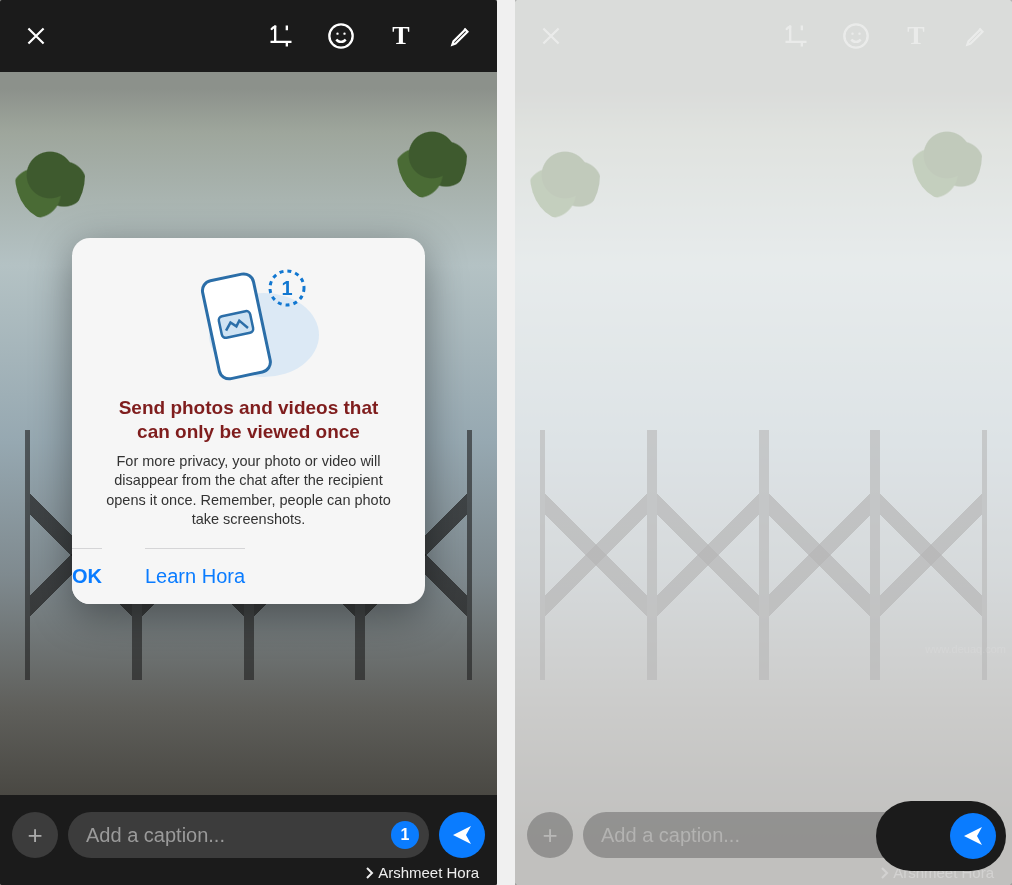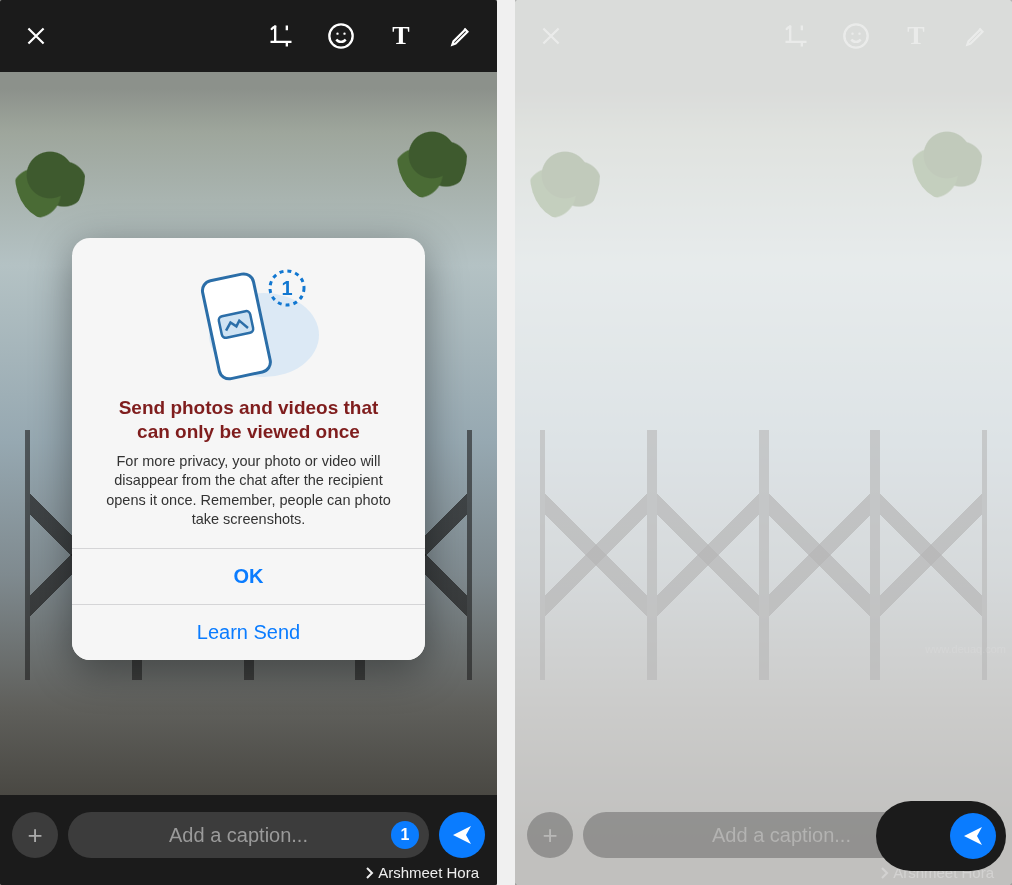--- a/index.html
+++ b/index.html
@@ -87,21 +87,21 @@
   width:46px; height:46px; border-radius:50%;
   background:#3c3c3c; display:flex; align-items:center; justify-content:center;
   color:#aaa; font-size:26px; font-weight:300;
 }
 .caption-input {
   flex:1; height:46px; border-radius:23px;
   background:#3c3c3c; display:flex; align-items:center;
   padding: 0 10px 0 18px;
   color:#9a9a9a; font-size:20px;
 }
-.caption-text { flex:1;text-align:center; }
+.caption-text { flex:1; }
 .view-once {
   width:28px; height:28px; border-radius:50%;
   background:#0a7cff; color:#fff;
   display:flex; align-items:center; justify-content:center;
   font-size:16px; font-weight:600;
 }
 .send-btn {
   width:46px; height:46px; border-radius:50%;
   background:#0a7cff; display:flex; align-items:center; justify-content:center;
 }
@@ -131,21 +131,21 @@
   position:absolute; left:72px; right:72px; top:238px;
   background:#f6f6f6; border-radius:18px;
   overflow:hidden;
   z-index:10;
   box-shadow: 0 10px 40px rgba(0,0,0,.4);
 }
 .dialog-body { padding: 22px 20px 18px; text-align:center; }
 .dialog-illus { height:130px; display:flex; align-items:center; justify-content:center; margin-bottom:6px; position:relative; }
 .dialog-title { font-size:19px; font-weight:700; color:#7f1d1d; line-height:1.25; margin-bottom:8px; padding:0 10px;}
 .dialog-text { font-size:14.5px; color:#333; line-height:1.35; padding:0 6px; }
-.dialog-btns { display:flex; flex-direction:column; }
+.dialog-btns { display:flex; flex-direction:row;gap:43px; }
 .dialog-btn {
   border-top:1px solid #d5d5d7; height:56px;
   display:flex; align-items:center; justify-content:center;
   color:#0a7cff; font-size:20px; background:#f6f6f6;
   cursor:pointer;
 }
 .dialog-btn.primary { font-weight:600; }
 .watermark {
   position:absolute; right:6px; bottom:230px;
   color:rgba(255,255,255,.35); font-size:11px;
@@ -244,21 +244,21 @@
           </g>
           <circle cx="118" cy="28" r="17" fill="none" stroke="#1177d1" stroke-width="3" stroke-dasharray="4 4"></circle>
           <text x="118" y="35" text-anchor="middle" font-size="20" font-weight="700" fill="#1177d1">1</text>
         </svg>
       </div>
       <div class="dialog-title">Send photos and videos that can only be viewed once</div>
       <div class="dialog-text">For more privacy, your photo or video will disappear from the chat after the recipient opens it once. Remember, people can photo take screenshots.</div>
     </div>
     <div class="dialog-btns">
       <div class="dialog-btn primary">OK</div>
-      <div class="dialog-btn">Learn Send</div>
+      <div class="dialog-btn">Learn Hora</div>
     </div>
   </div>
 </div>
 
 <div class="phone phone-right">
   <div class="photo-bg">
     <div class="railing">
         <div class="panel">
           <div class="x1"></div>
         </div>

